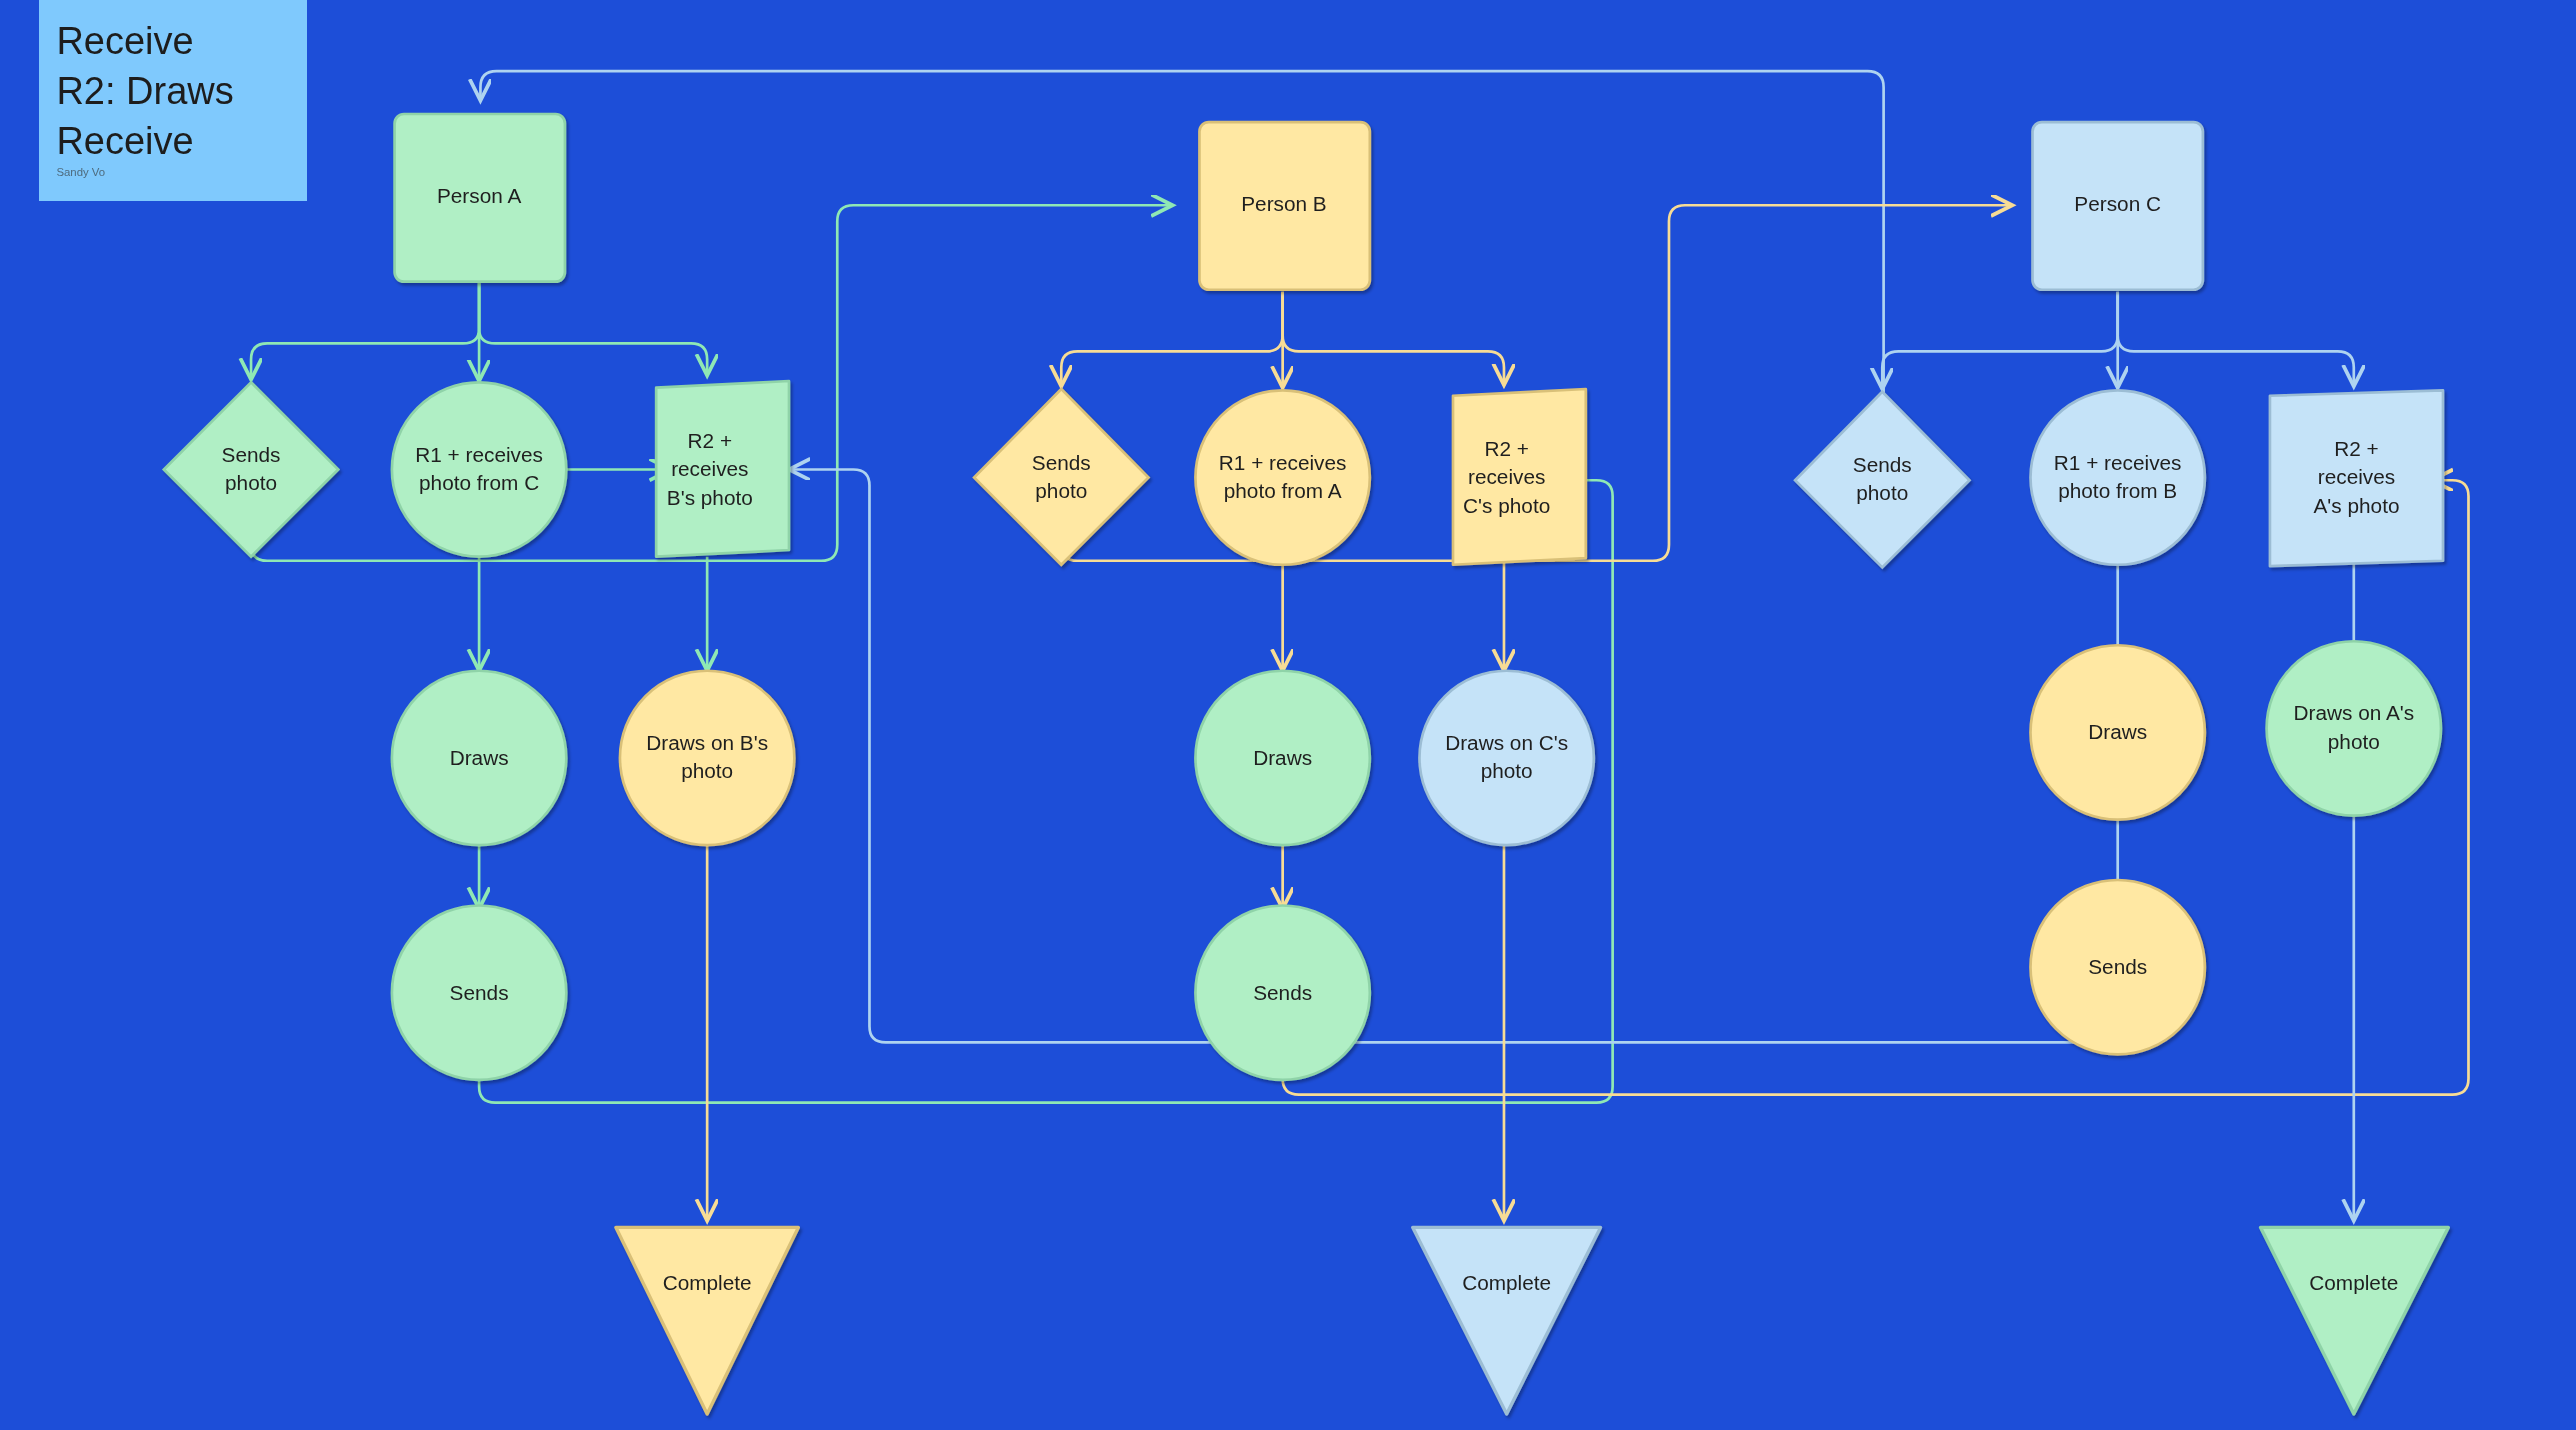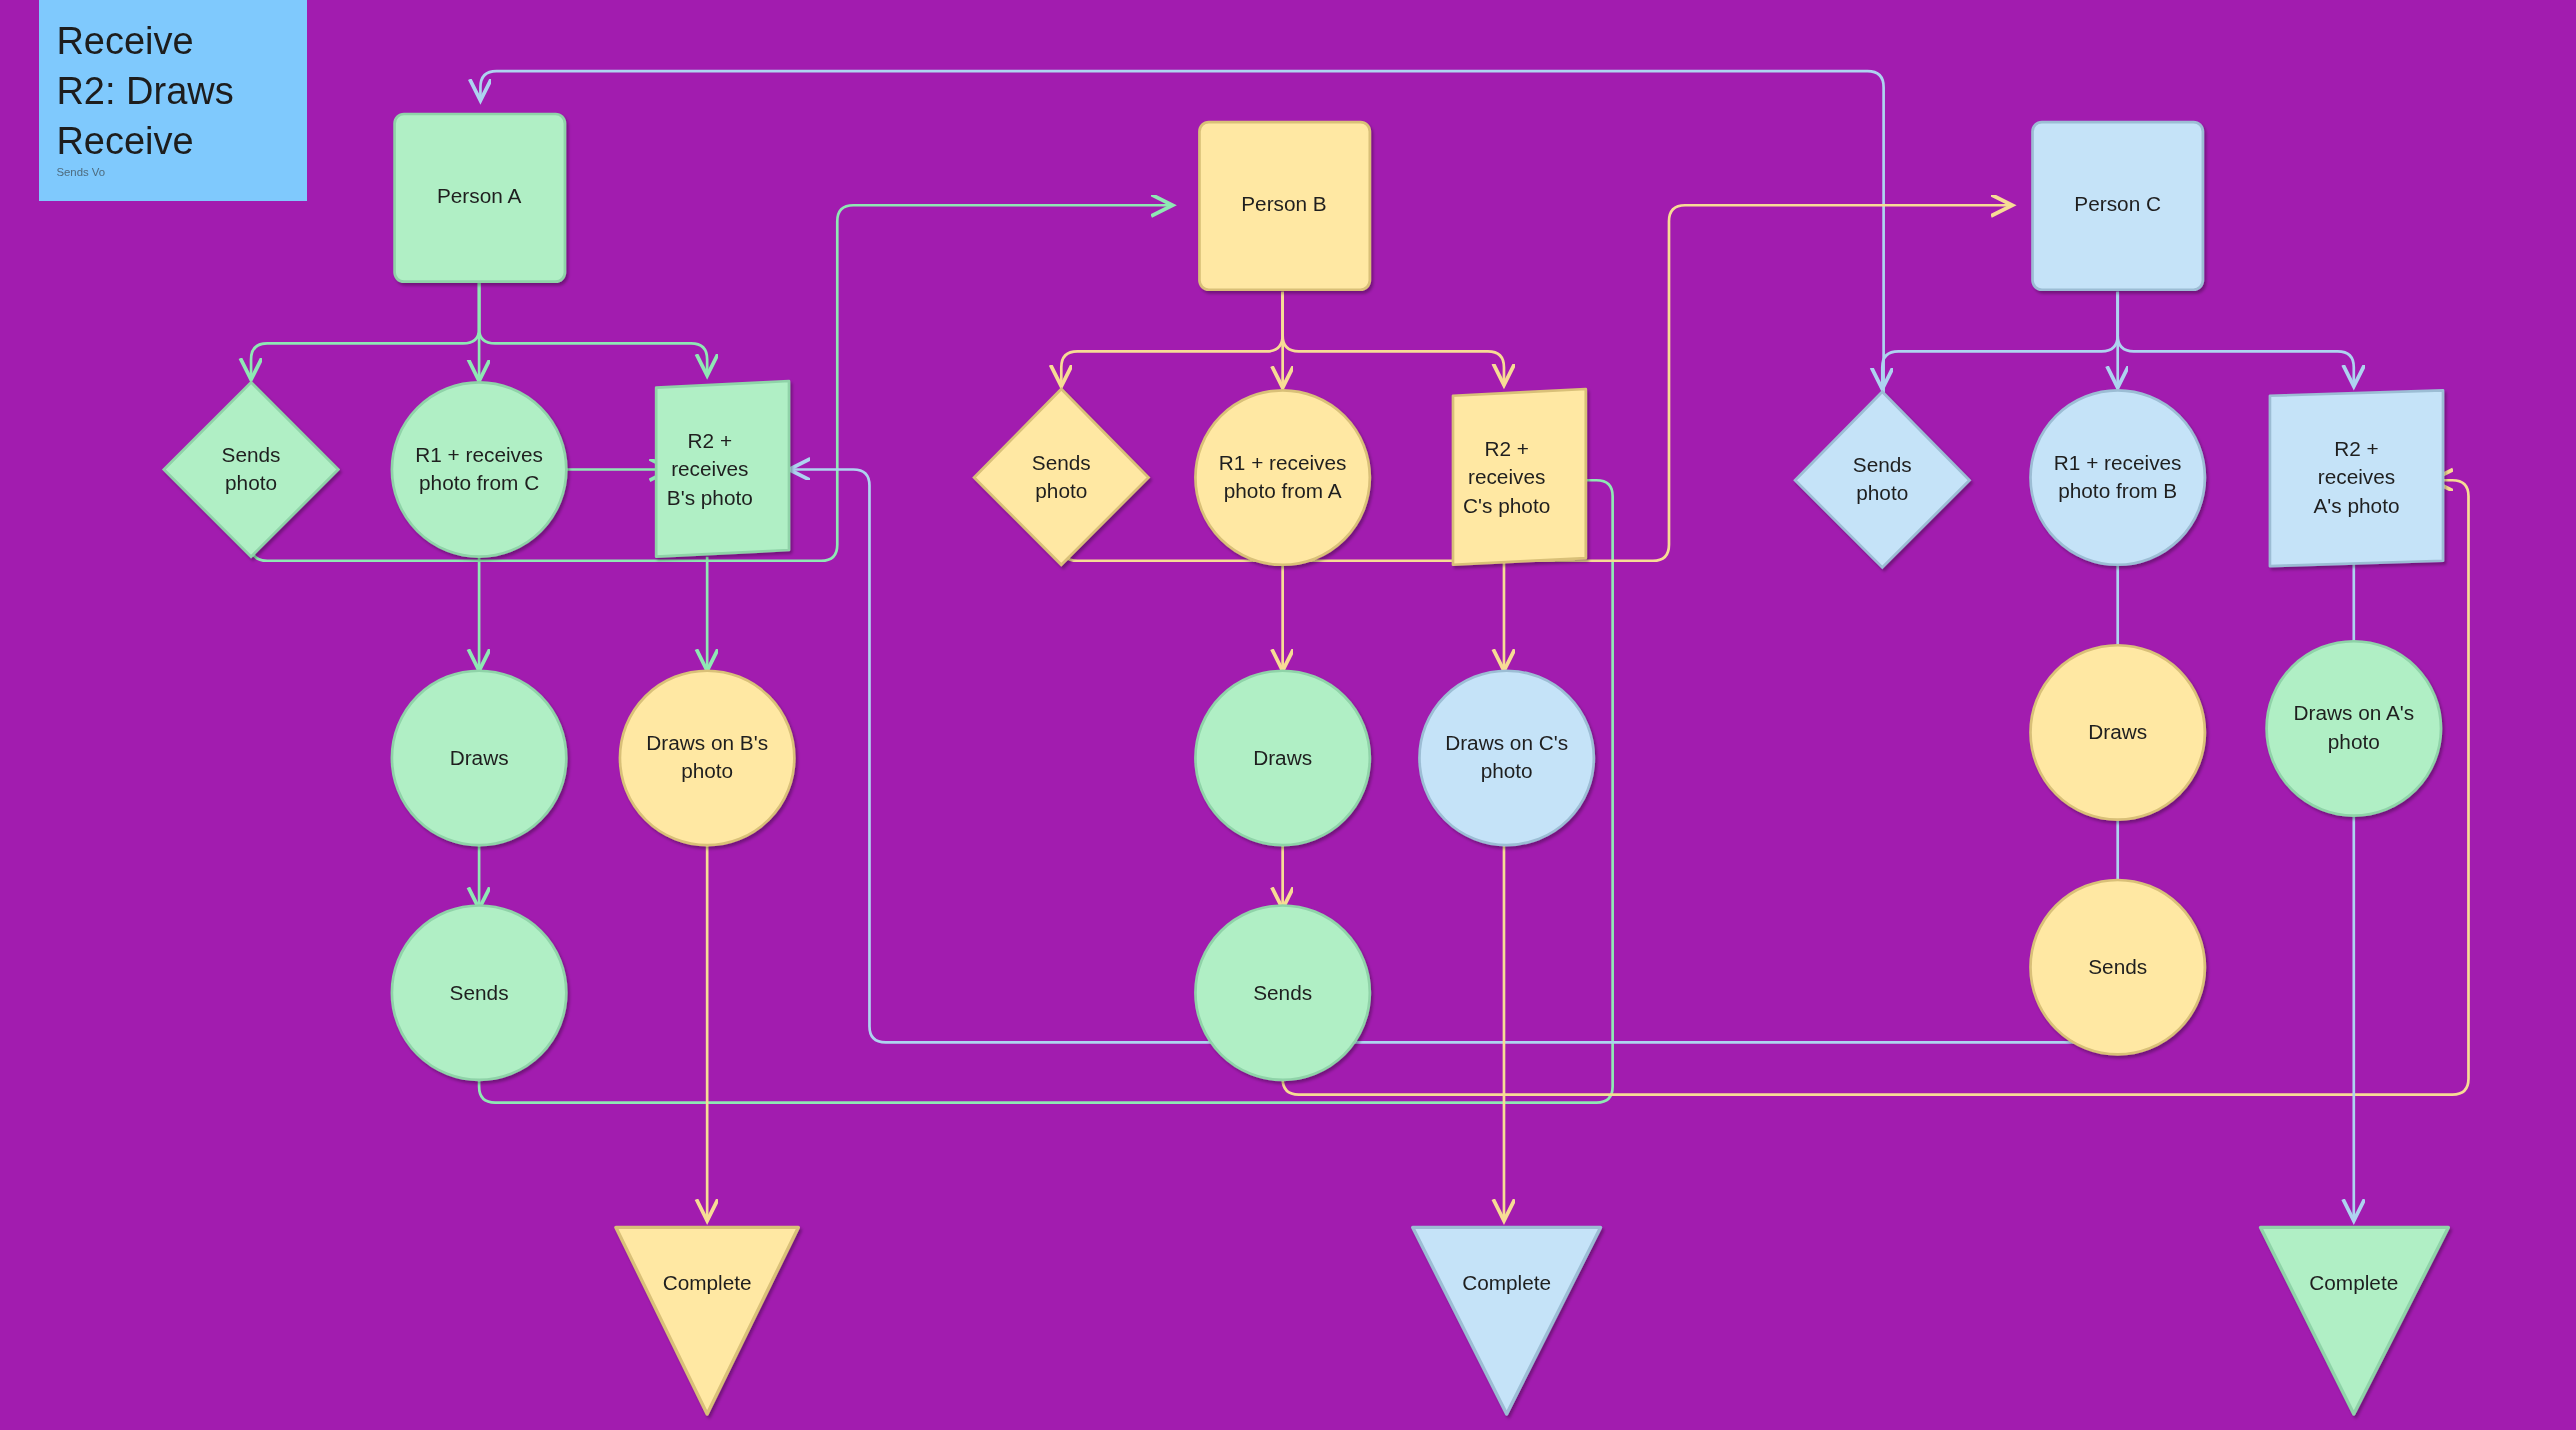--- a/index.html
+++ b/index.html
@@ -1,39 +1,39 @@
 <!DOCTYPE html>
 <html style="font-size:10.7px"><head>
 <meta charset="utf-8">
 <style>
   html,body{margin:0;padding:0;background:#1e1e1e;}
   body{width:2576px;height:1430px;overflow:hidden;
        font-family:"Liberation Sans","DejaVu Sans",sans-serif;}
-  #stage{position:relative;width:2576px;height:1430px;background:#a21caf;}
+  #stage{position:relative;width:2576px;height:1430px;background:#1d4ed8;}
   svg#canvas{position:absolute;left:0;top:0;width:2576px;height:1430px;}
   .nodeLabel{font-size:31px;fill:#1f1f1f;text-anchor:middle;
              font-family:"Liberation Sans","DejaVu Sans",sans-serif;
              dominant-baseline:middle;}
   .title-card{position:absolute;left:39px;top:0px;width:268px;height:201px;
               background:#7fc9fd;box-sizing:border-box;padding:16px 17.4px;}
   .title-card .tline{font-size:38px;line-height:50px;color:#1d1d1d;
                      font-family:"Liberation Sans","DejaVu Sans",sans-serif;}
   .title-card .author{position:absolute;left:17.4px;bottom:23px;font-size:11.4px;
                       color:#4e6b7e;font-family:"Liberation Sans","DejaVu Sans",sans-serif;}
 </style>
 </head>
 <body>
 
 <div id="stage">
 
   <div class="title-card">
     <div class="tline">Receive</div>
     <div class="tline">R2: Draws</div>
     <div class="tline">Receive</div>
-    <div class="author">Sends Vo</div>
+    <div class="author">Sandy Vo</div>
   </div>
 
   <svg id="canvas" viewBox="0 0 3840 2132" xmlns="http://www.w3.org/2000/svg">
     <defs>
       <marker id="arrGreen" markerWidth="10" markerHeight="10" refX="8" refY="4" orient="auto" markerUnits="strokeWidth">
         <path d="M0,0 L8,4 L0,8" fill="none" stroke="#8fe8b4" stroke-width="1.4"></path>
       </marker>
       <marker id="arrYellow" markerWidth="10" markerHeight="10" refX="8" refY="4" orient="auto" markerUnits="strokeWidth">
         <path d="M0,0 L8,4 L0,8" fill="none" stroke="#f7dc95" stroke-width="1.4"></path>
       </marker>

